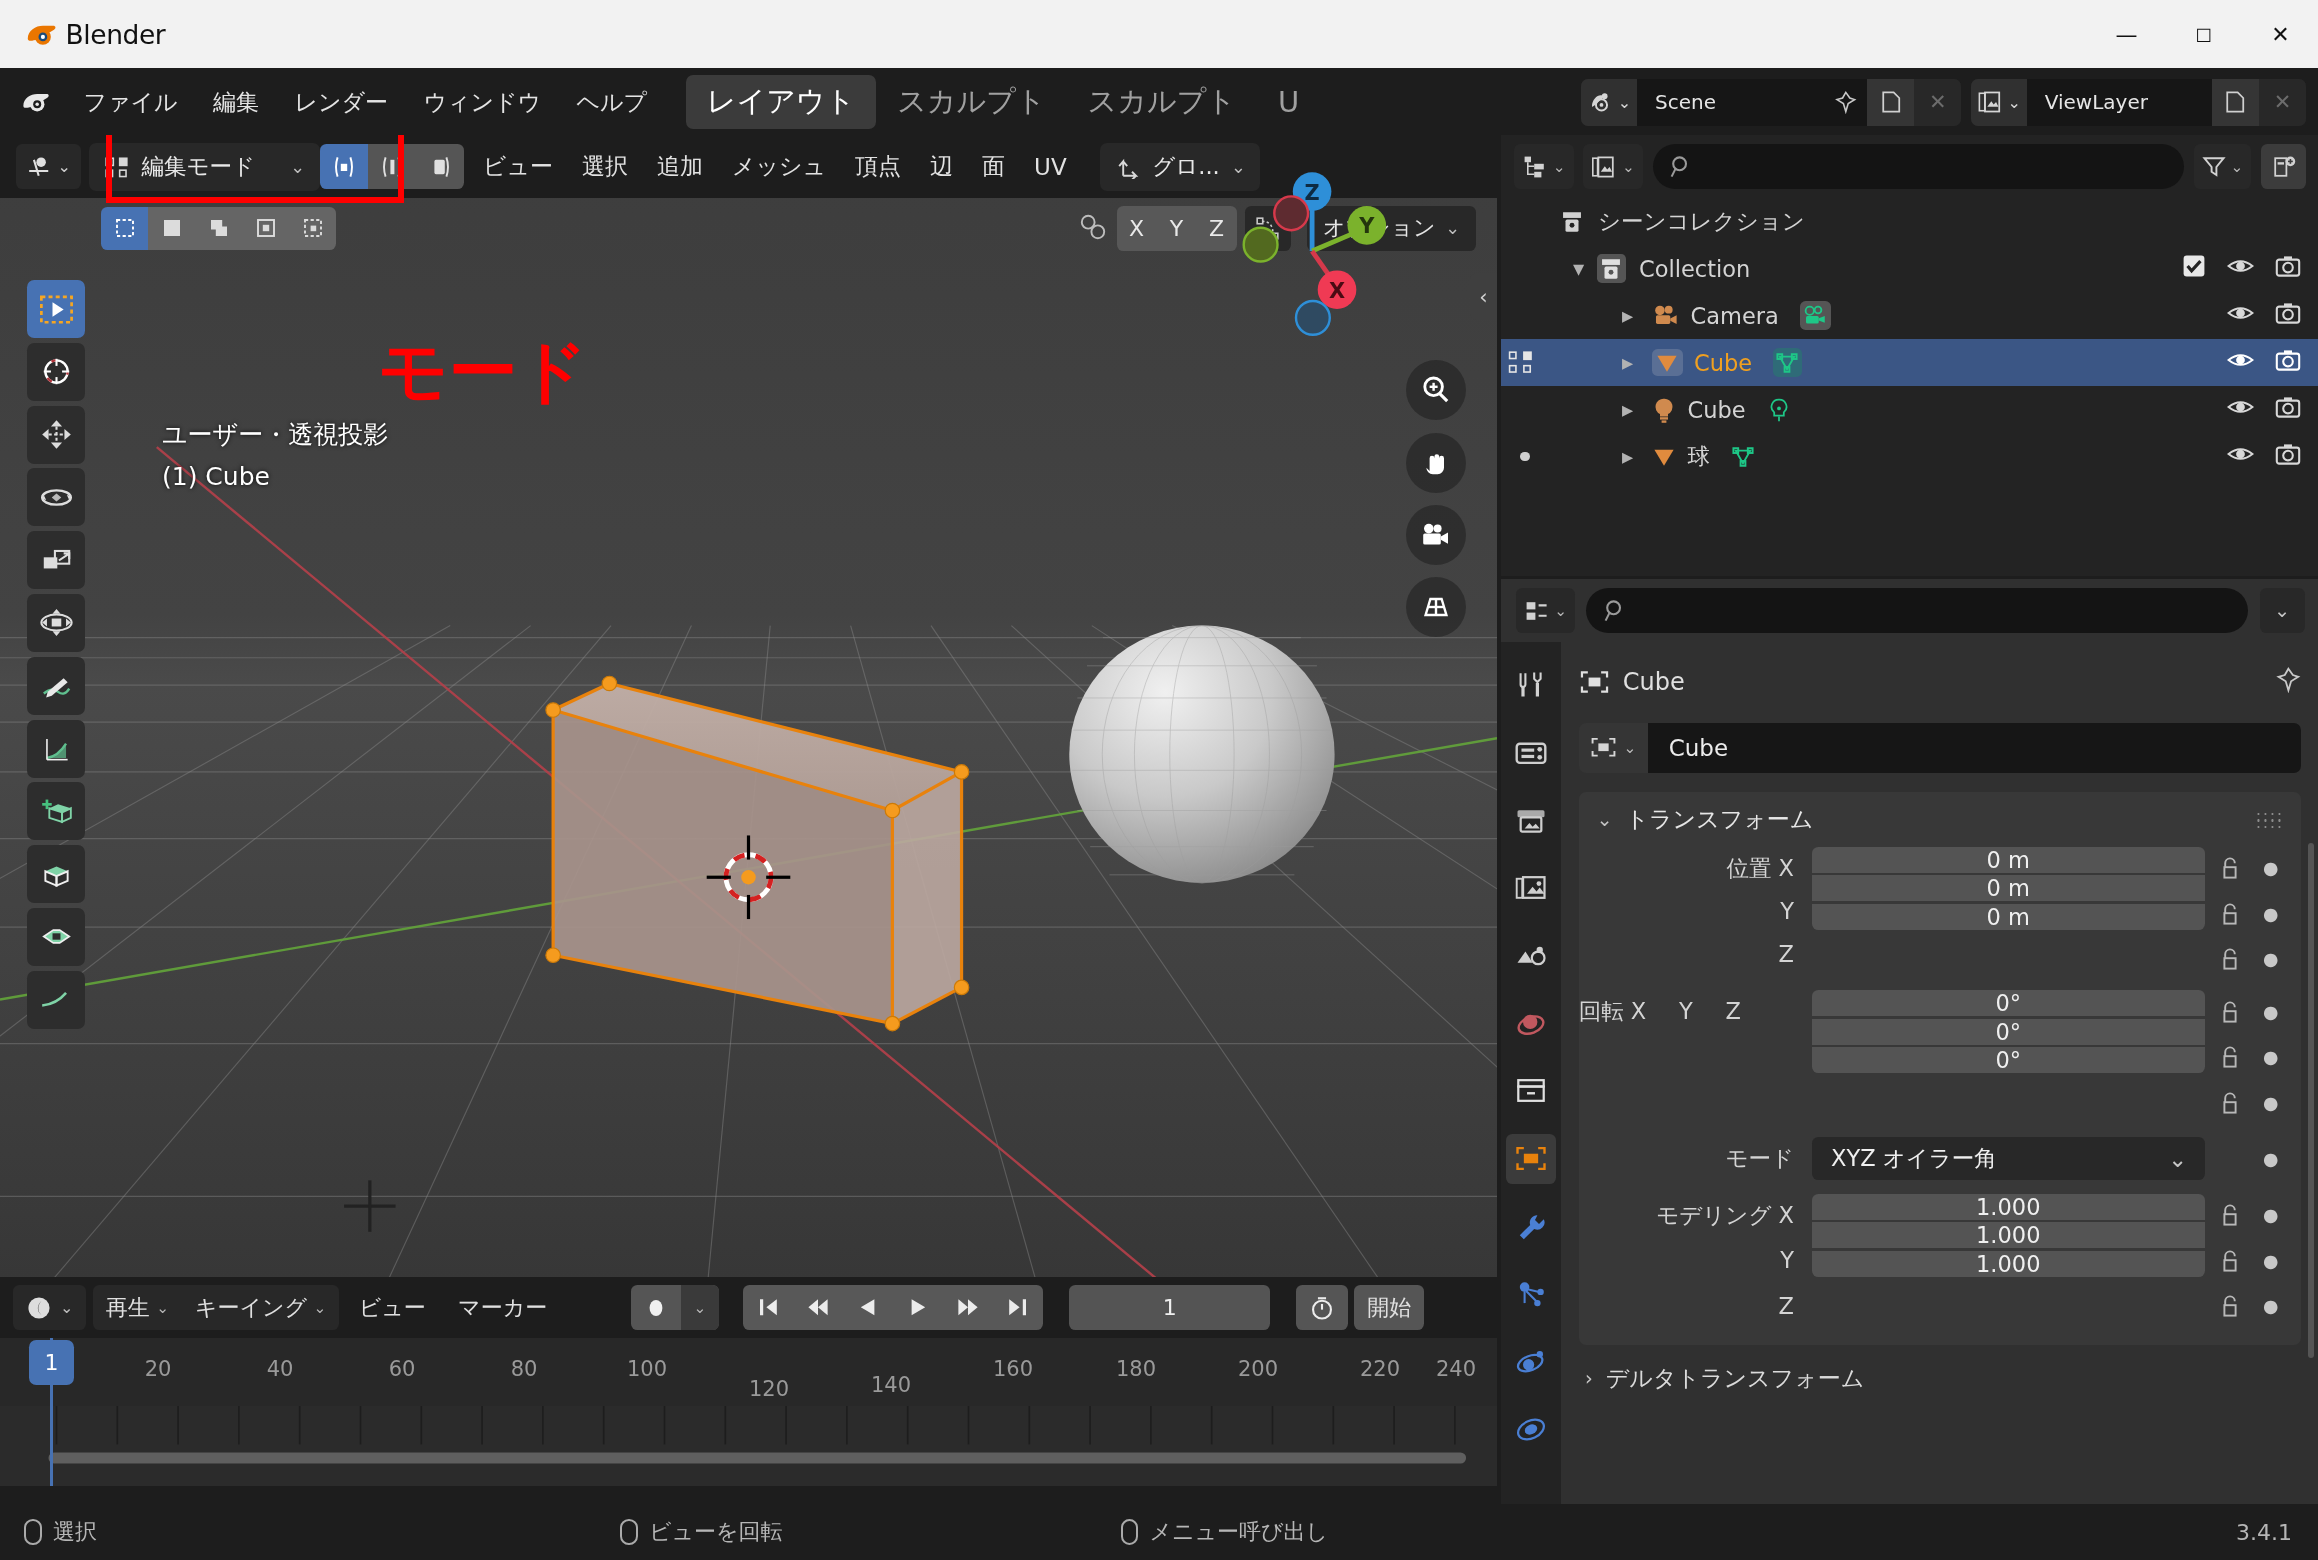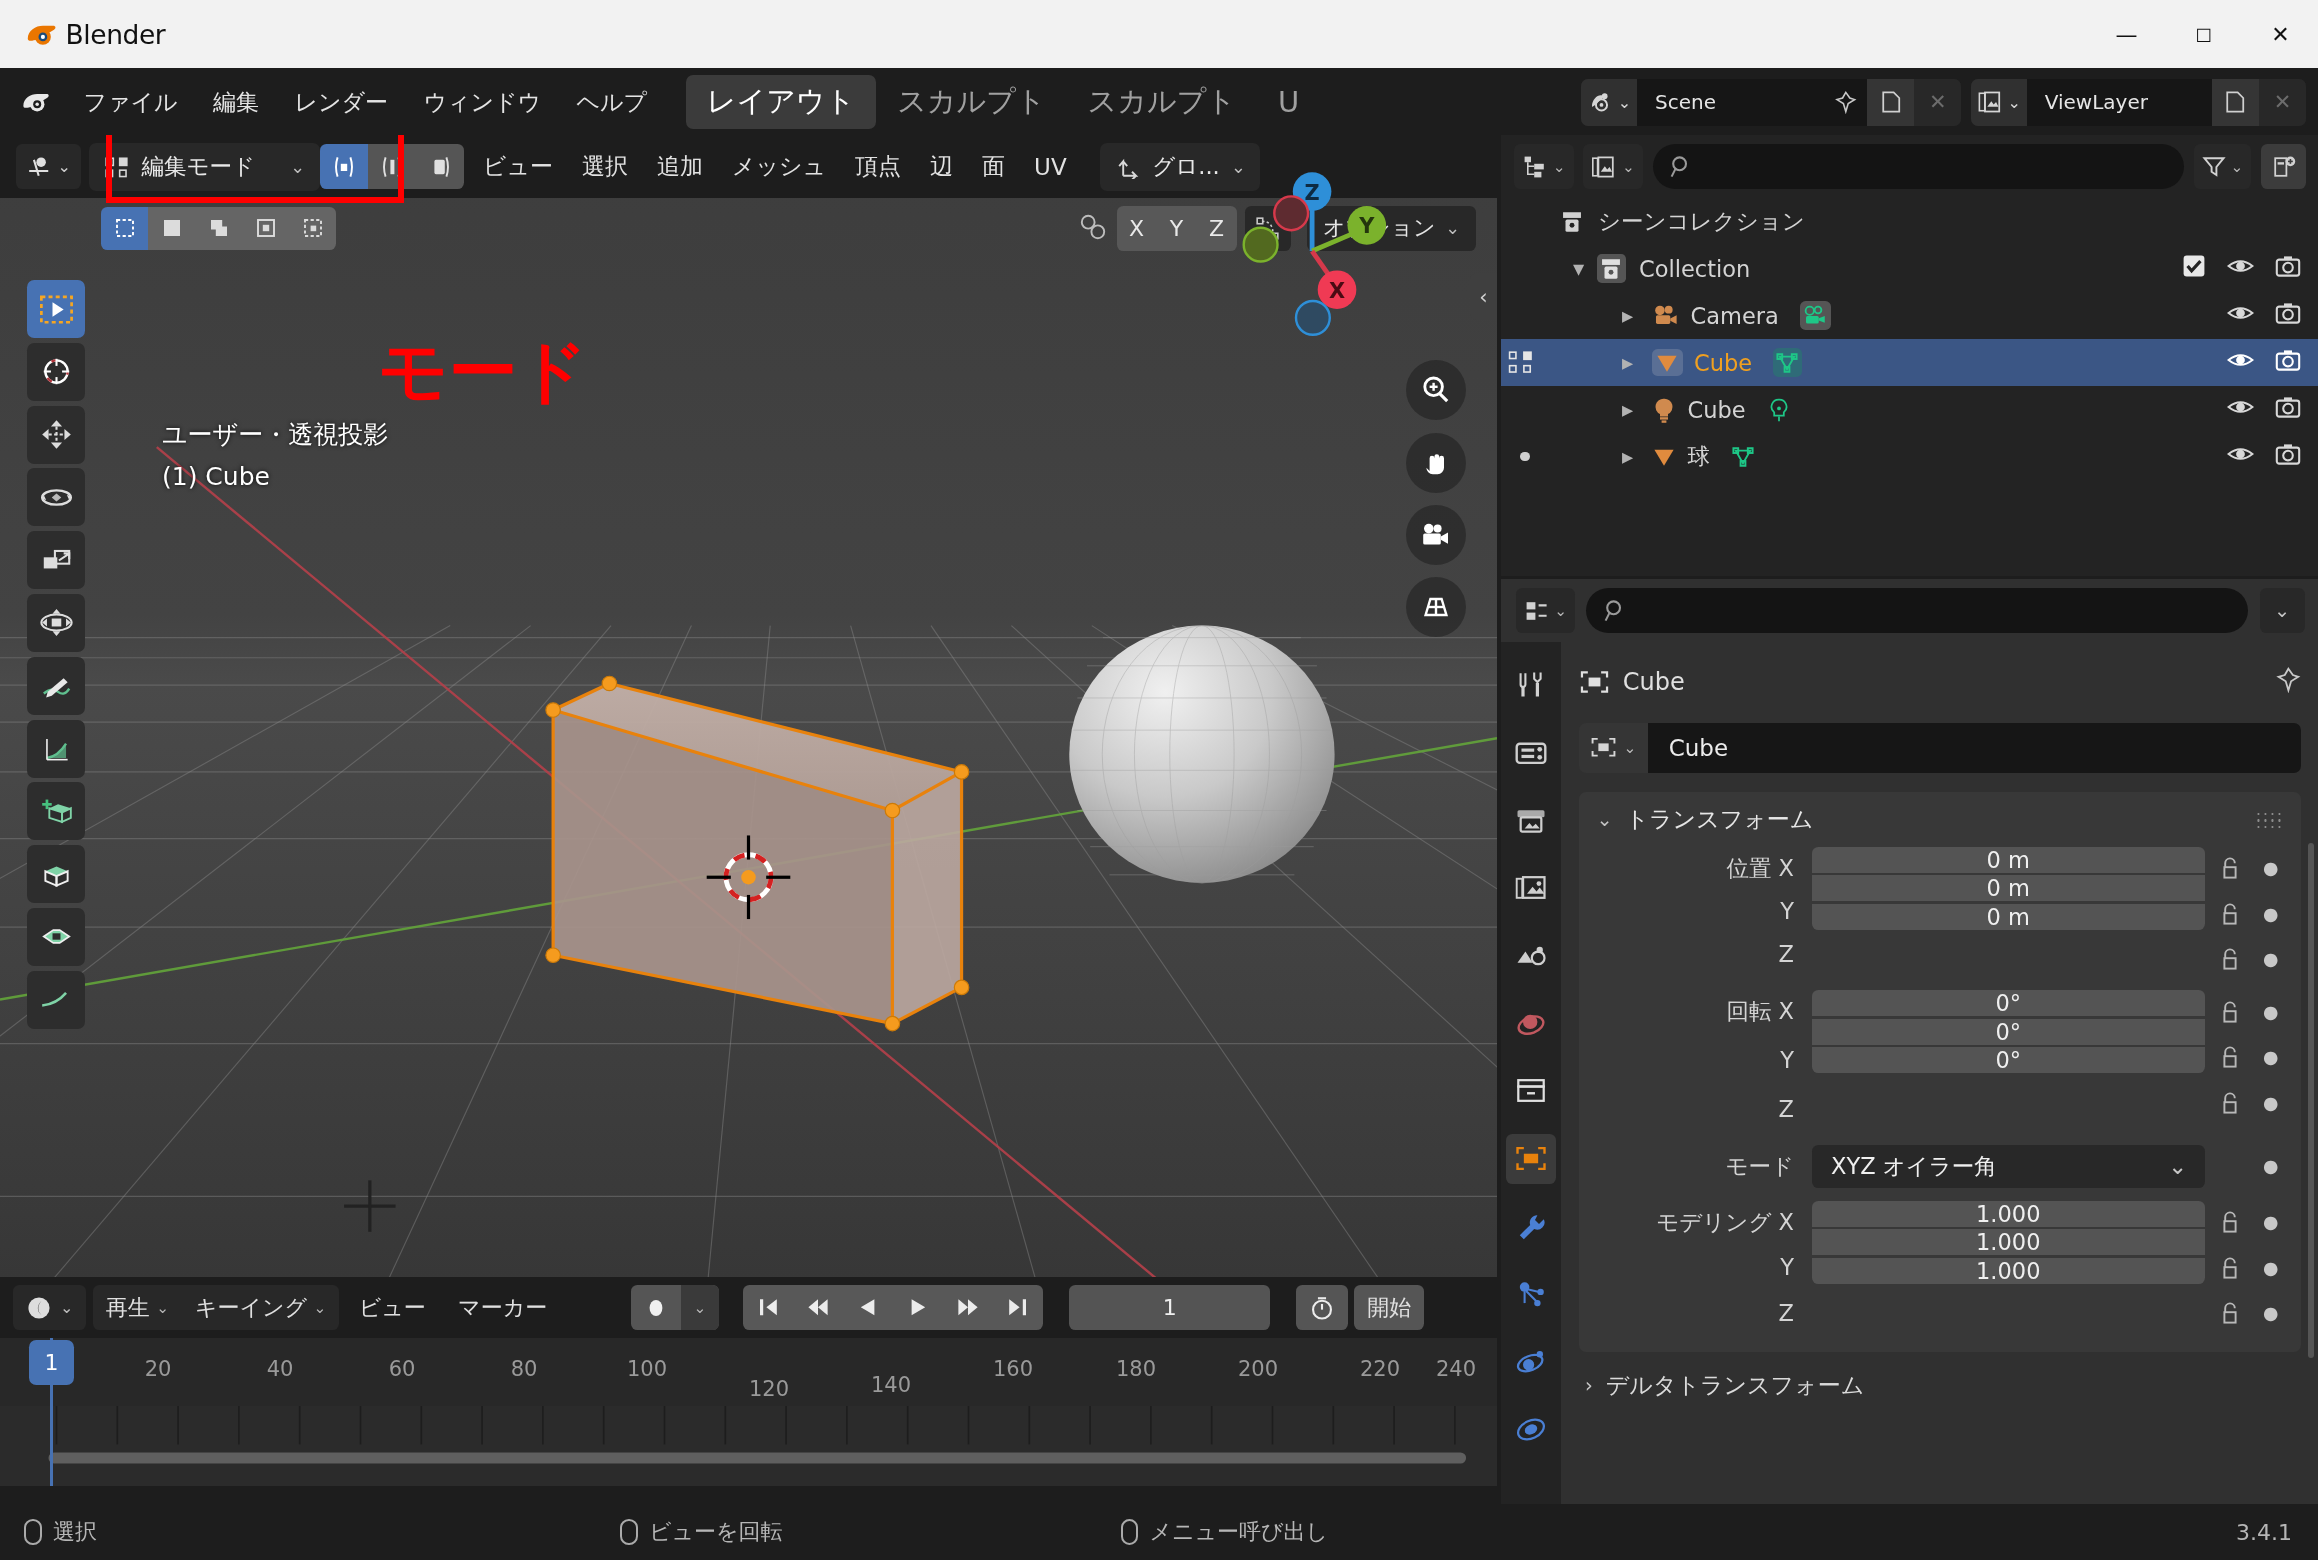--- a/index.html
+++ b/index.html
@@ -1207,21 +1207,21 @@
                   <path d="M9 15 V10 a6 6 0 0112 0" fill="none" stroke="#b8b8b8" stroke-width="2.4"></path>
                   <rect x="8" y="15" width="14" height="13" fill="none" stroke="#b8b8b8" stroke-width="2.4"></rect>
                 </svg>
               </span>
             <span class="dot">●</span>
           </div>
         </div>
       </div>
 
       <div class="prop-row" style="height:auto;align-items:flex-start;margin-top:9.7px;">
-        <div style="width:233px;display:flex;flex-direction:column;gap:6px;">
+        <div style="width:233px;display:flex;gap:15px;">
           <div class="prop-label" style="width:auto;height:43px;line-height:43px;"><span>回転</span> <span>X</span></div>
           <div class="prop-label" style="width:auto;height:43px;line-height:43px;">Y</div>
           <div class="prop-label" style="width:auto;height:43px;line-height:43px;">Z</div>
         </div>
         <div class="rgrp">
           <div class="prop-field">0°</div>
           <div class="prop-field">0°</div>
           <div class="prop-field">0°</div>
         </div>
         <div style="display:flex;flex-direction:column;gap:2.4px;">

